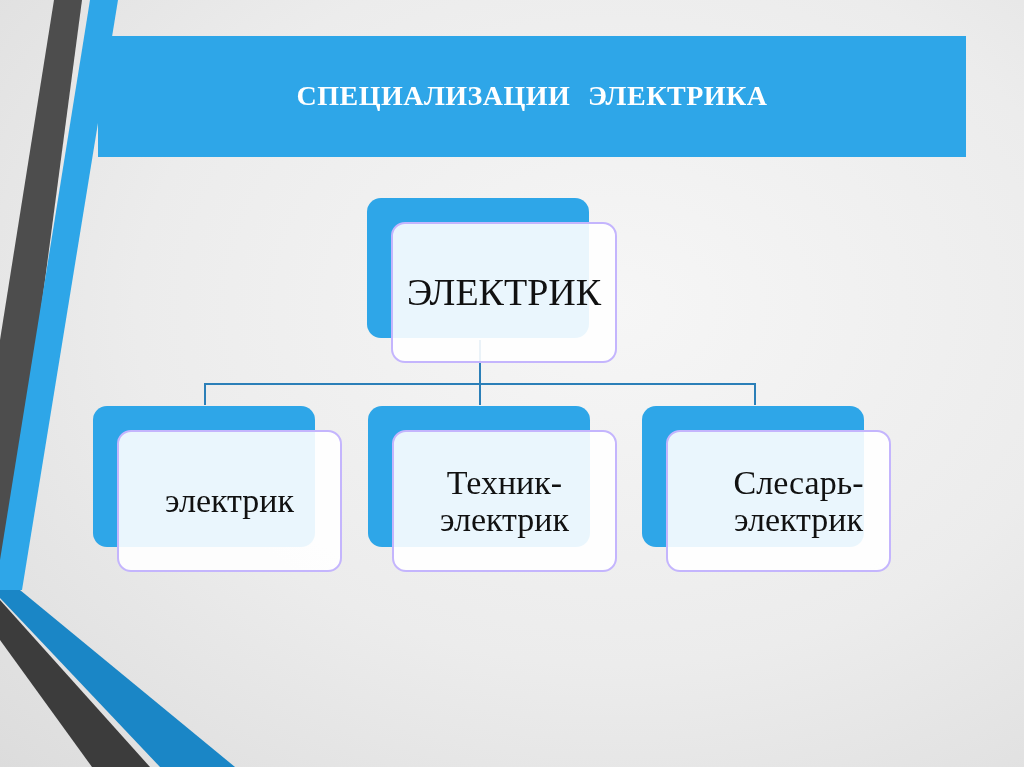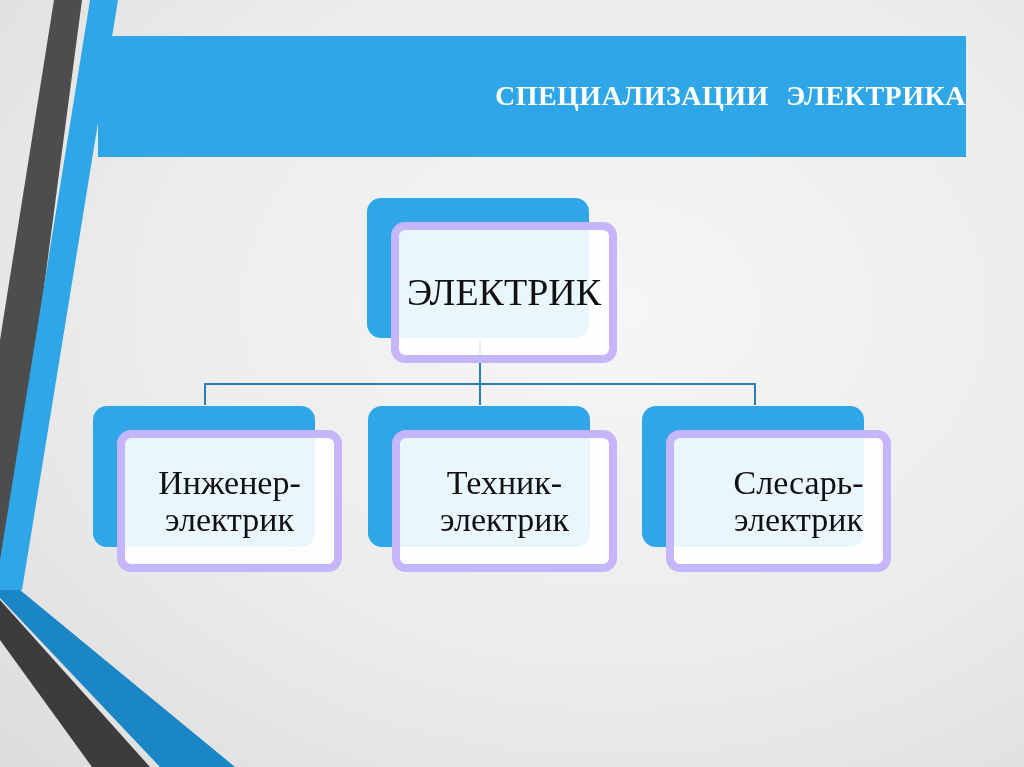--- a/index.html
+++ b/index.html
@@ -8,31 +8,31 @@
     background: radial-gradient(ellipse at 60% 40%, #f6f6f6 0%, #ececec 55%, #dcdcdc 100%);
     font-family: "Liberation Serif", serif;
   }
   .deco { position:absolute; left:0; top:0; }
   .banner {
     position:absolute; left:98px; top:36px; width:868px; height:121px;
     background:#2ea6e8;
   }
   .title {
     position:absolute; left:0; right:0; top:44px; margin:0;
-    text-align:right; color:#ffffff; font-weight:bold; font-size:28px;
+    text-align:center; color:#ffffff; font-weight:bold; font-size:28px;
     letter-spacing:0.5px; word-spacing:10px;
     font-family:"Liberation Serif", serif;
   }
   .node { position:absolute; }
   .node .back {
     position:absolute; background:#2ea6e8; border-radius:14px;
   }
   .node .front {
     position:absolute; background:rgba(255,255,255,0.9);
-    border:8px solid #c4b5fd; border-radius:14px; box-sizing:border-box;
+    border:2px solid #c4b5fd; border-radius:14px; box-sizing:border-box;
     display:flex; align-items:center; justify-content:center; text-align:center;
     color:#111; font-family:"Liberation Serif", serif; line-height:1.1;
   }
   .line { position:absolute; background:#2b7fb8; }
 </style>
 </head>
 <body>
 
 <svg class="deco" width="1024" height="767">
 
@@ -59,21 +59,20 @@
   <div class="back" style="left:367px; top:198px; width:222px; height:140px;"></div>
   <div class="front" style="left:391px; top:222px; width:226px; height:141px; font-size:38px;">
     <span>ЭЛЕКТРИК</span>
   </div>
 </div>
 
 <div class="node" style="left:0; top:0;">
   <div class="back" style="left:93px; top:406px; width:222px; height:141px;"></div>
   <div class="front" style="left:117px; top:430px; width:225px; height:142px; font-size:34px;">
     <div>
-      <div>Инженер-</div>
       <div>электрик</div>
     </div>
   </div>
 </div>
 
 <div class="node" style="left:0; top:0;">
   <div class="back" style="left:368px; top:406px; width:222px; height:141px;"></div>
   <div class="front" style="left:392px; top:430px; width:225px; height:142px; font-size:34px;text-align:center;">
     <div>
       <div>Техник-</div>

